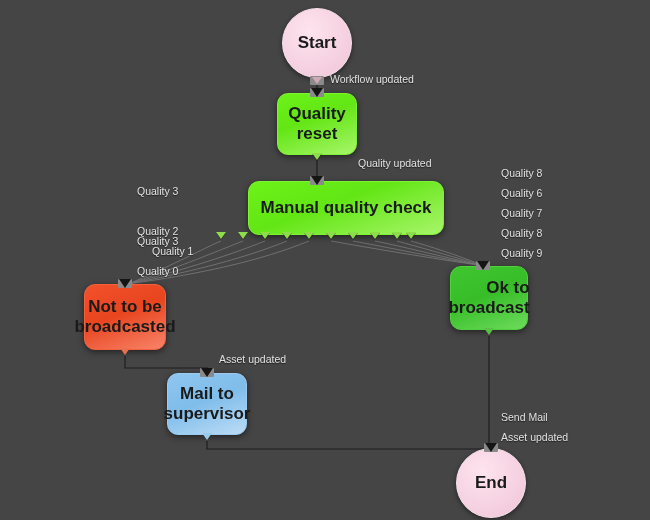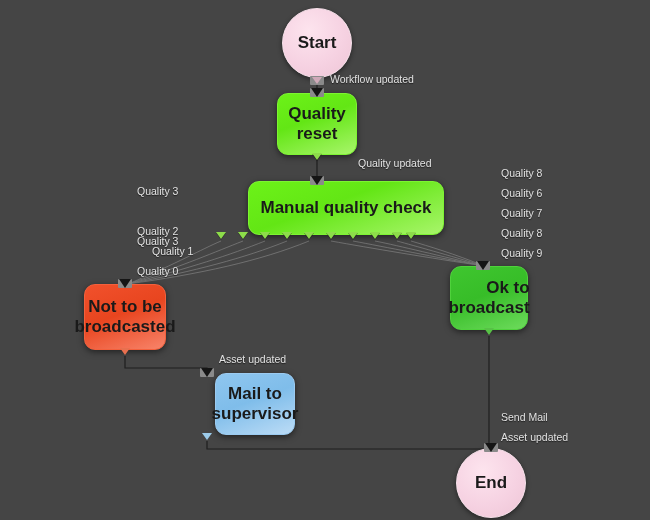--- a/index.html
+++ b/index.html
@@ -53,21 +53,20 @@
     background: linear-gradient(160deg, #3fc62f 0%, #37bd28 45%, #6ddb5c 100%);
     border: 1px solid #4fd23c;
   }
   .node-red {
     background: linear-gradient(160deg, #f1512c 0%, #e8451f 45%, #f8846a 100%);
     border: 1px solid #f4603c;
   }
   .node-blue {
     background: linear-gradient(160deg, #8fc6ef 0%, #7fbdea 45%, #bcdcf6 100%);
     border: 1px solid #9bcbf1;
-    margin-left: 48px;
   }
   .edge-label {
     position: absolute;
     color: #e2e2e2;
     font-size: 10.5px;
     font-family: "Liberation Sans", sans-serif;
     white-space: nowrap;
     z-index: 6;
     text-shadow: 0 1px 1px rgba(0,0,0,0.6);
   }

